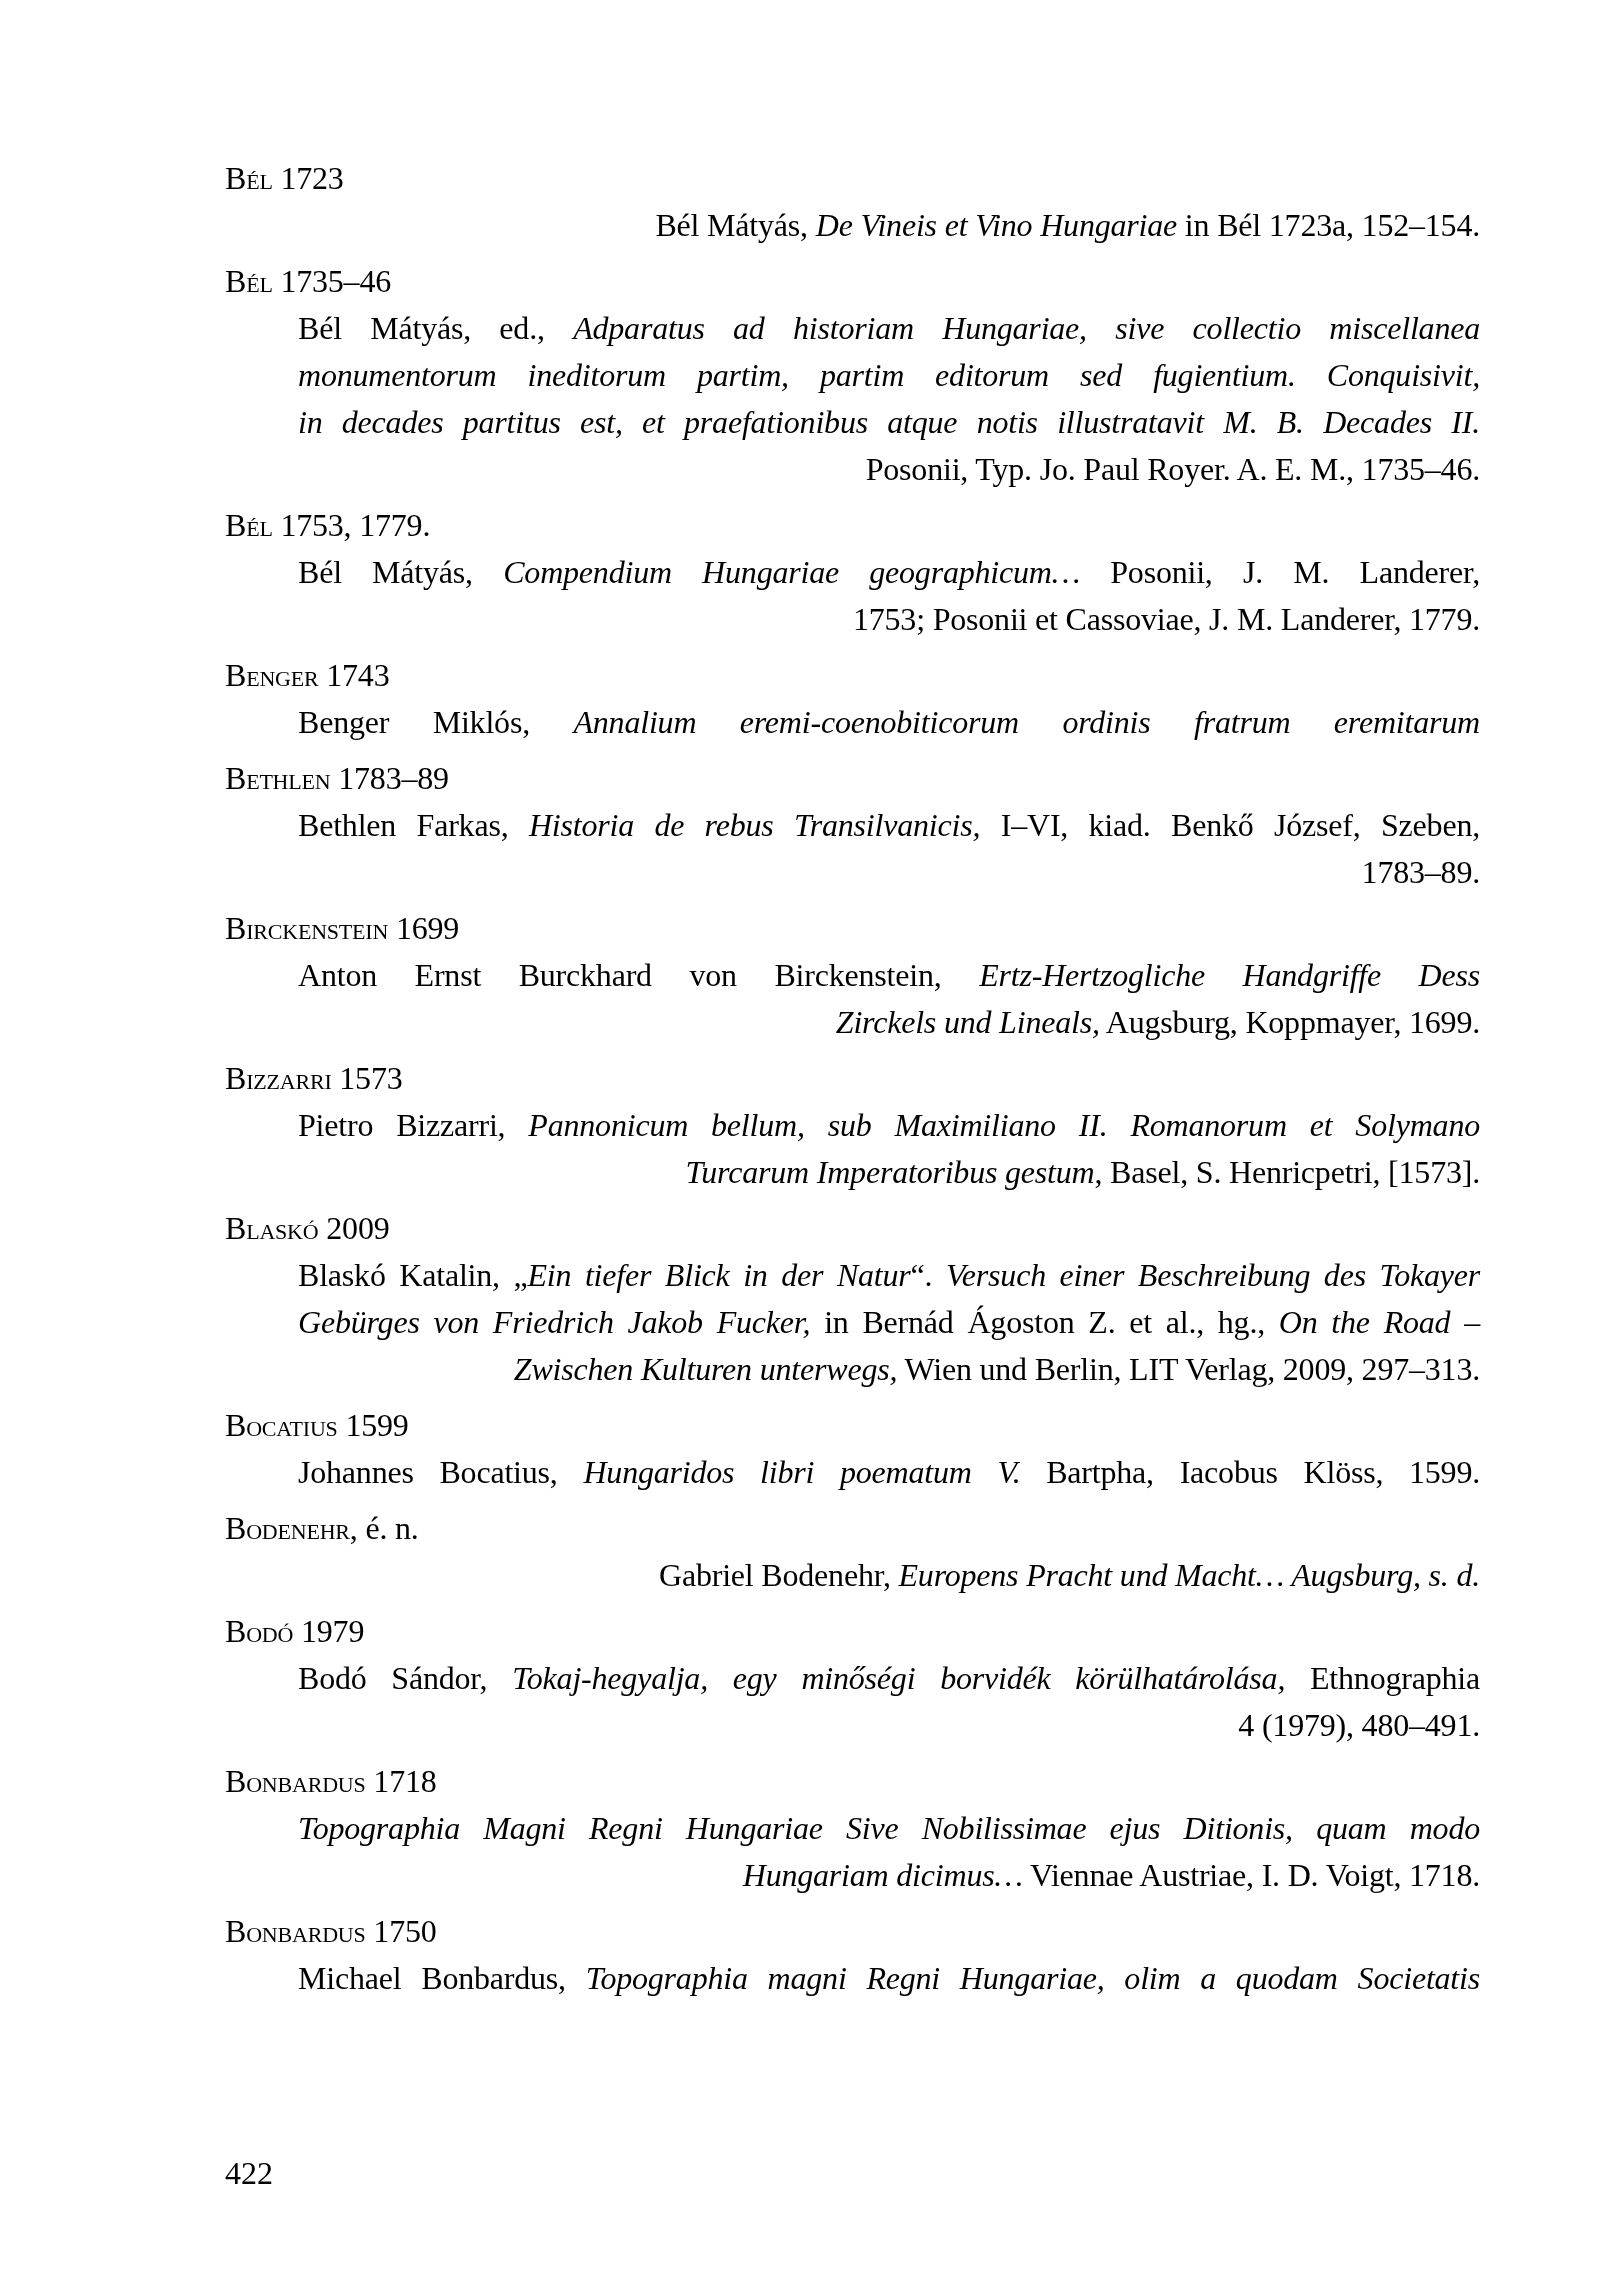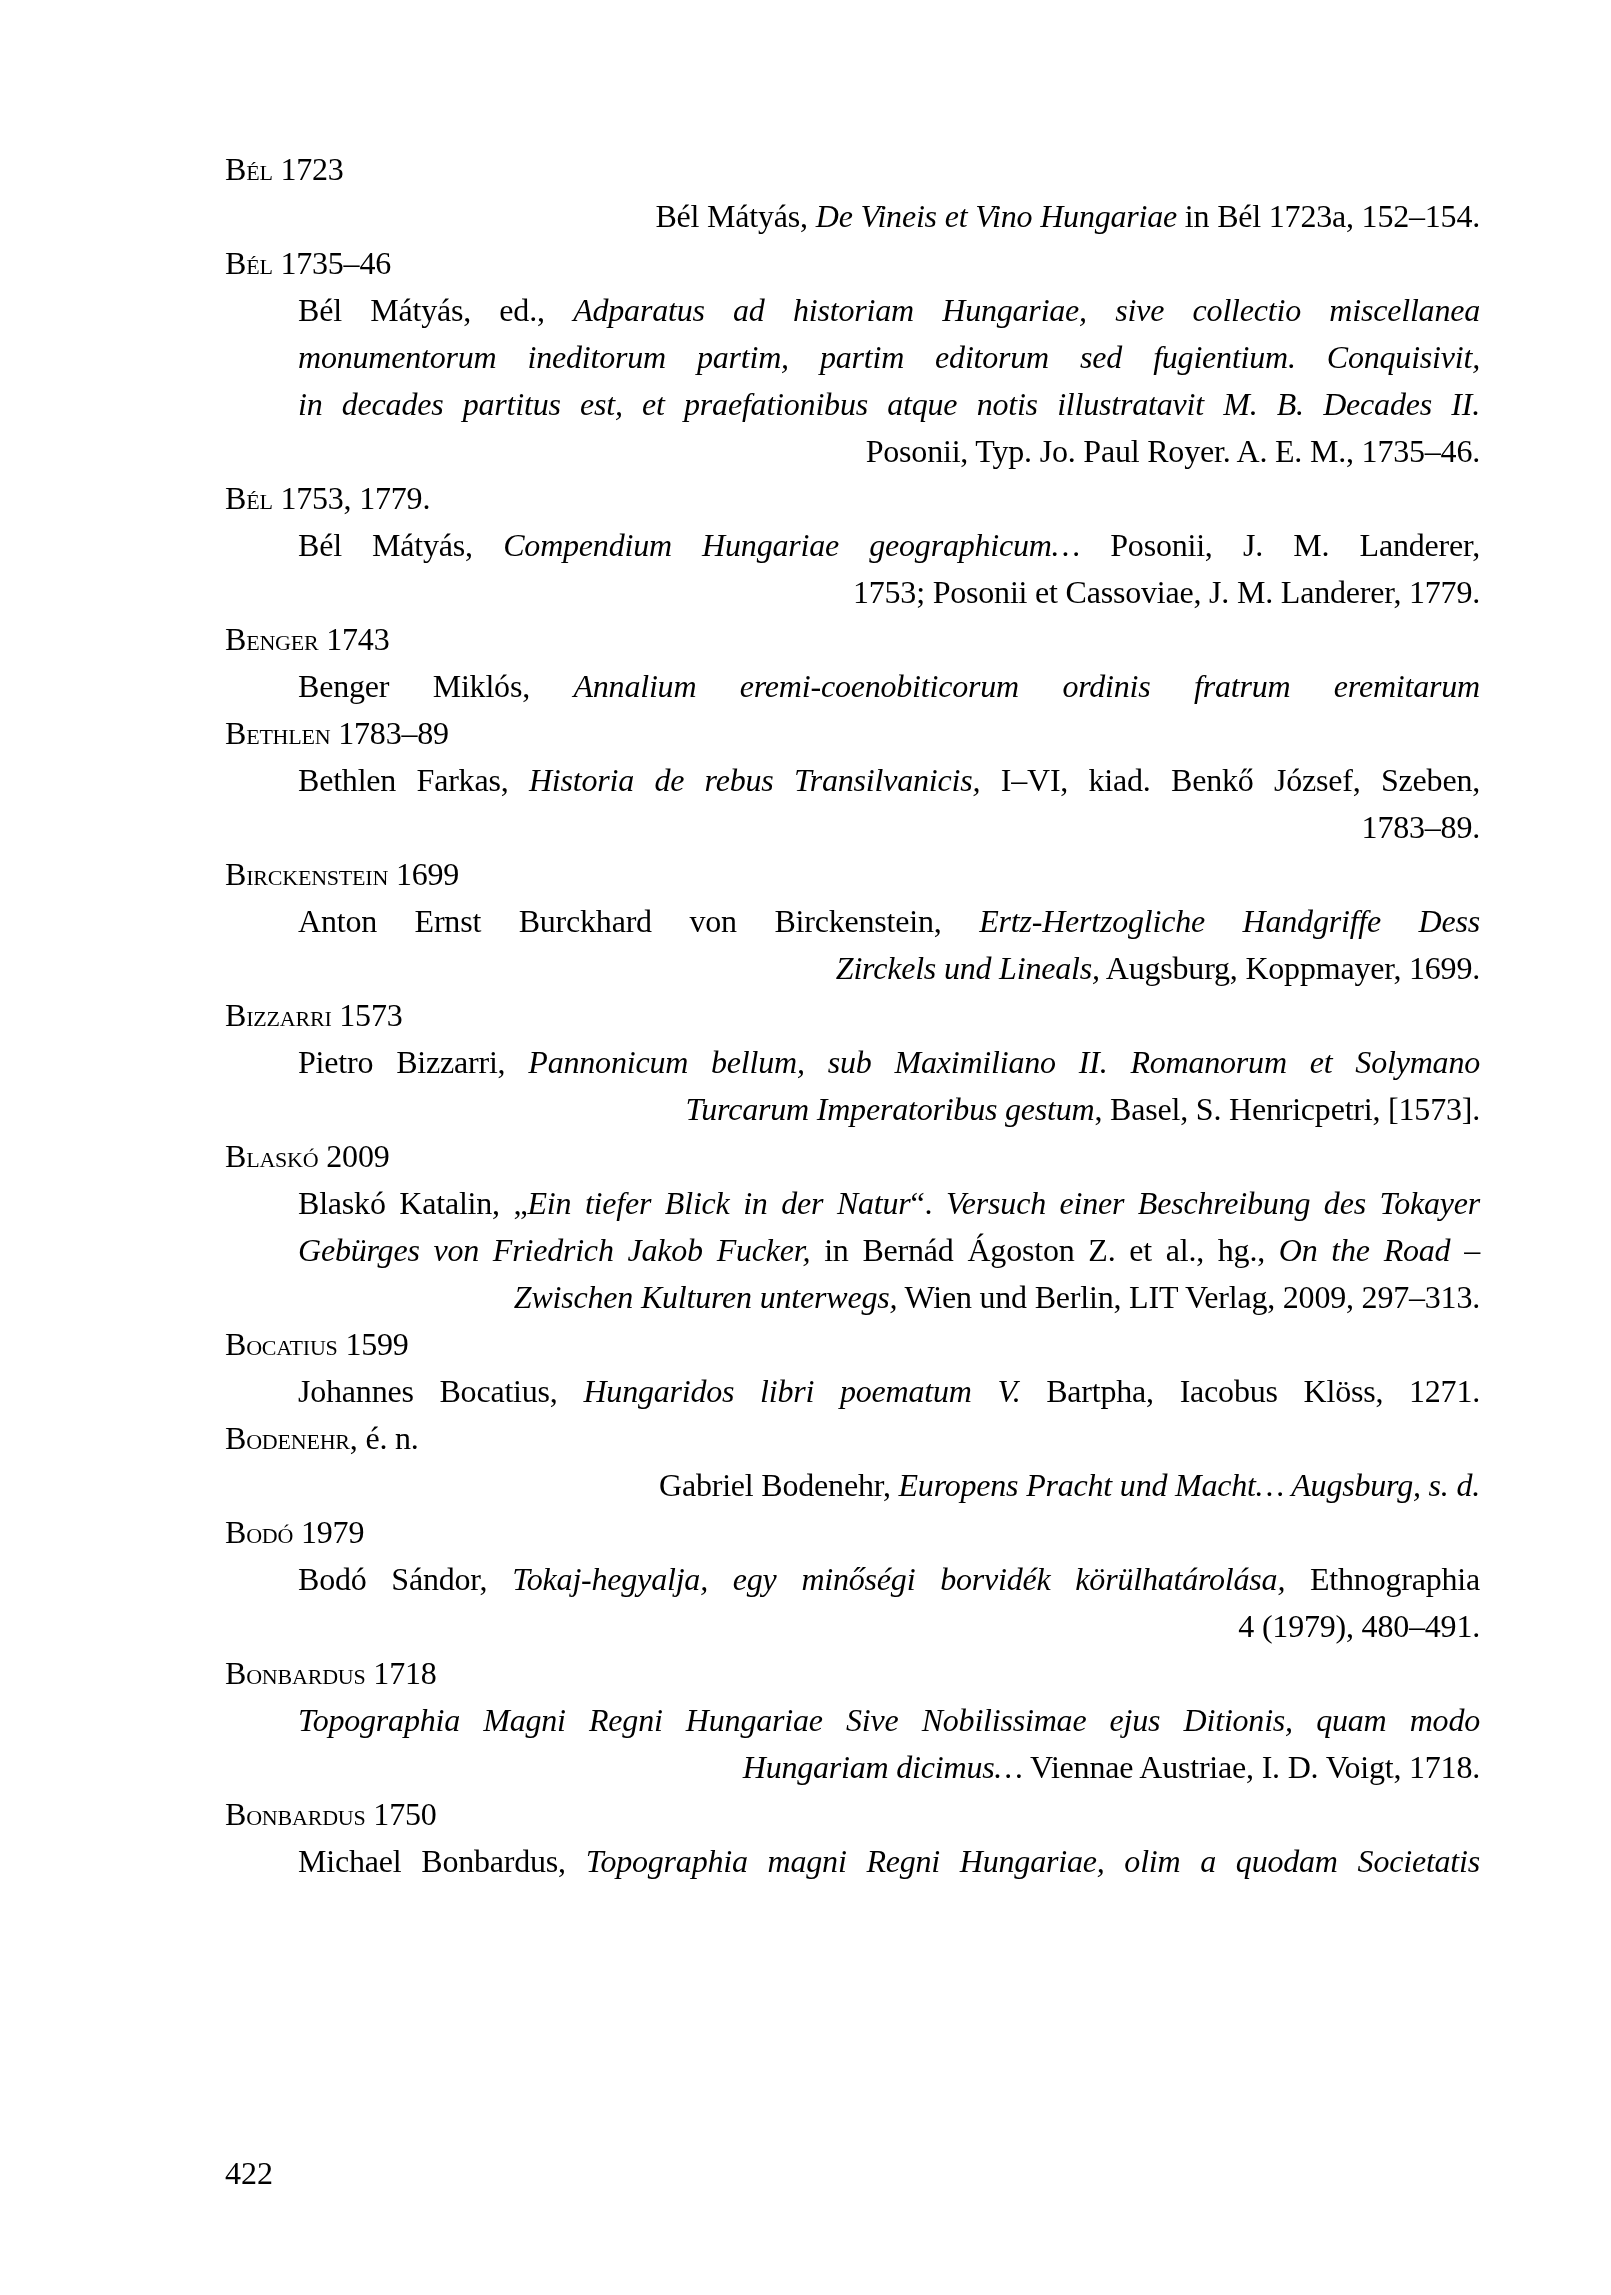--- a/index.html
+++ b/index.html
@@ -20,20 +20,21 @@
     position: absolute;
     left: 225px;
     top: 146px;
     width: 1255px;
     font-size: 32px;
     line-height: 47px;
     letter-spacing: -0.2px;
   }
   .entry-label {
     text-align: left;
+    margin-top: 9px;
   }
   .sc {
     font-variant: small-caps;
   }
   .entry-line {
     padding-left: 73px;
     text-align: justify;
   }
   .entry-line.fill {
     text-align-last: justify;
@@ -95,21 +96,21 @@
         <div class="entry-line natural"><span class="it">Turcarum Imperatoribus gestum</span><span>, Basel, S. Henricpetri, [1573].</span></div>
       </section>
       <section class="entry">
         <div class="entry-label"><span class="sc">Blaskó 2009</span></div>
         <div class="entry-line fill"><span>Blaskó Katalin, „</span><span class="it">Ein tiefer Blick in der Natur</span><span>“. </span><span class="it">Versuch einer Beschreibung des Tokayer</span></div>
         <div class="entry-line fill"><span class="it">Gebürges von Friedrich Jakob Fucker,</span><span> in Bernád Ágoston Z. et al., hg., </span><span class="it">On the Road –</span></div>
         <div class="entry-line natural"><span class="it">Zwischen Kulturen unterwegs,</span><span> Wien und Berlin, LIT Verlag, 2009, 297–313.</span></div>
       </section>
       <section class="entry">
         <div class="entry-label"><span class="sc">Bocatius 1599</span></div>
-        <div class="entry-line fill"><span>Johannes Bocatius, </span><span class="it">Hungaridos libri poematum V.</span><span> Bartpha, Iacobus Klöss, 1271.</span></div>
+        <div class="entry-line fill"><span>Johannes Bocatius, </span><span class="it">Hungaridos libri poematum V.</span><span> Bartpha, Iacobus Klöss, 1599.</span></div>
       </section>
       <section class="entry">
         <div class="entry-label"><span class="sc">Bodenehr,</span><span> é. n.</span></div>
         <div class="entry-line natural"><span>Gabriel Bodenehr, </span><span class="it">Europens Pracht und Macht… Augsburg, s. d.</span></div>
       </section>
       <section class="entry">
         <div class="entry-label"><span class="sc">Bodó 1979</span></div>
         <div class="entry-line fill"><span>Bodó Sándor, </span><span class="it">Tokaj-hegyalja, egy minőségi borvidék körülhatárolása,</span><span> Ethnographia</span></div>
         <div class="entry-line natural"><span>4 (1979), 480–491.</span></div>
       </section>

